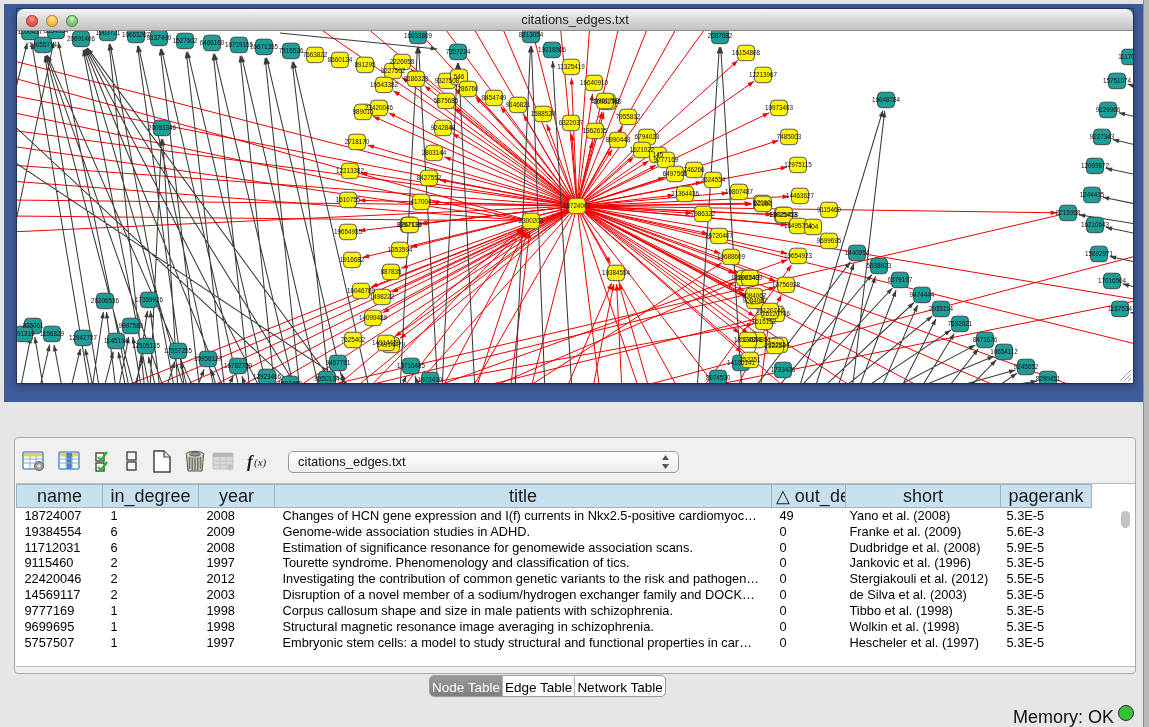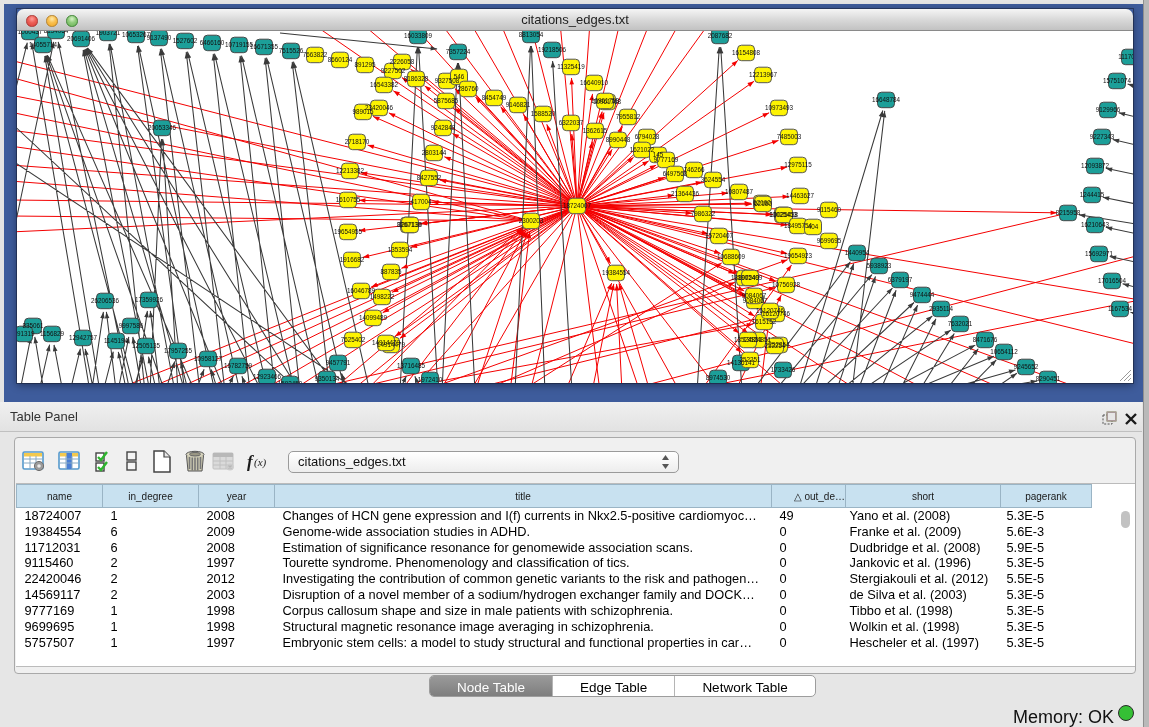--- a/index.html
+++ b/index.html
@@ -10,27 +10,27 @@
 #tl1{left:9.2px;background:radial-gradient(circle at 50% 30%,#ff9d9a,#ec5f56 45%,#d9413d);border:1px solid #ad3430}
 #tl2{left:29px;background:radial-gradient(circle at 50% 30%,#ffe9a8,#f8bf4f 45%,#f0a725);border:1px solid #b5812a}
 #tl3{left:49.2px;background:radial-gradient(circle at 50% 30%,#d7f2c8,#8ecb7a 45%,#6ab358);border:1px solid #3e8433}
 #tpanel{position:absolute;left:0;top:402px;width:1142px;height:325px;background:#e6e6e6}
 #tphead{position:absolute;left:0;top:0;width:1142px;height:30px;background:linear-gradient(#f0f0f0,#e2e2e2);border-bottom:1px solid #c0c0c0}
 #tphead .t{position:absolute;left:10px;top:7px;font-size:13px;color:#333}
 #panel{position:absolute;left:14px;top:35px;width:1122px;height:237px;background:#f0f0f0;border:1px solid #a9a9a9;border-radius:4px}
 #drop{position:absolute;left:273px;top:13px;width:391px;height:22px;background:linear-gradient(#fff,#ededed);border:1px solid #9a9a9a;border-radius:5px;font-size:13px;color:#111;line-height:20px;padding-left:9px}
 #tablewrap{position:absolute;left:1px;top:45px;width:1119px;height:184px;background:#fff;overflow:hidden;border-top:1px solid #bbb;border-bottom:1px solid #bbb}
 table{border-collapse:collapse;font-size:12.5px;table-layout:fixed;width:1075px;color:#000}
-th{background:#c8e1f0;border:1px solid #9ab4c5;font-weight:normal;height:23px;font-size:10px;color:#1a1a1a;overflow:hidden;white-space:nowrap}
+th{background:#c8e1f0;border:1px solid #9ab4c5;font-weight:normal;height:23px;font-size:18px;color:#1a1a1a;overflow:hidden;white-space:nowrap}
 td{height:15.83px;padding:0 0 0 8px;}
 td:nth-child(6){padding-left:4px}
 td:nth-child(7){padding-left:6px}
 td{white-space:nowrap;overflow:hidden;border:none;font-size:12.8px}
 #tabs{position:absolute;left:429px;top:273px;height:22px;display:flex;font-size:13.5px;border:1px solid #9d9d9d;border-radius:5px;overflow:hidden;background:#fff}
-#tabs div{padding:2px 27px 0;line-height:19px}
+#tabs div{padding:2px 2px 0;line-height:19px}
 #tabs .sel{background:linear-gradient(#9a9a9a,#7e7e7e);color:#fff}
 #tabs .sep{border-left:1px solid #b5b5b5;padding:0}
 #mem{position:absolute;right:28px;top:305px;font-size:18px;color:#111}
 #memdot{position:absolute;right:8px;top:303px;width:16px;height:16px;border-radius:50%;background:#35c035;border:1.5px solid #2a2a2a}
 #rstrip{position:absolute;left:1143px;top:0;width:6px;height:727px;background:#b9b9b9;border-left:1px solid #8f8f8f}
 .icon{position:absolute;top:12px}
 </style></head><body>
 <div id="bluebg"></div>
 <div id="win">
  <div id="tbar">
@@ -346,31 +346,20 @@
       </g>
     </svg>
     <svg width="14" height="14" style="position:absolute;right:1px;bottom:1px">
       <path d="M2 13L13 2M6 13L13 6M10 13L13 10" stroke="#9a9a9a" stroke-width="1"></path>
     </svg>
 </div>
 <div style="position:absolute;left:568px;top:396px;width:14px;height:5px"><svg width="14" height="5">
       <path d="M2 4L7 1L12 4" stroke="#c8cede" fill="none"></path>
     </svg></div>
 <div id="tpanel">
- <div id="tphead">
-      <span class="t">Table Panel</span>
-  <svg width="15" height="15" style="position:absolute;left:1102px;top:9px">
-        <rect x="1" y="4" width="9" height="9" fill="none" stroke="#555" stroke-dasharray="2 1.4"></rect>
-        <rect x="5" y="1" width="9" height="9" fill="#e6e6e6" stroke="#777050"></rect>
-        <rect x="5.5" y="1.5" width="8" height="8" fill="none" stroke="#a99"></rect>
-      </svg>
-  <svg width="14" height="14" style="position:absolute;left:1124px;top:10px">
-        <path d="M2 2L12 12M12 2L2 12" stroke="#1a1a1a" stroke-width="2.4"></path>
-      </svg>
- </div>
  <div id="panel">
 
   <svg class="icon" width="24" height="23" style="left:7px">
         <rect x="1" y="2" width="20" height="17" rx="1.5" fill="#fff" stroke="#5599cc" stroke-width="1.6"></rect>
         <rect x="2" y="3" width="18" height="3.5" fill="#f3c94e"></rect>
         <path d="M2 9h18M2 13h18M8 6v13M14 6v13" stroke="#88aac4" stroke-width="1"></path>
         <circle cx="17" cy="16" r="4.6" fill="#9a9a9a" stroke="#6e6e6e"></circle>
         <circle cx="17" cy="16" r="1.8" fill="#e9e9e9"></circle>
       </svg>
   <svg class="icon" width="24" height="23" style="left:43px">

